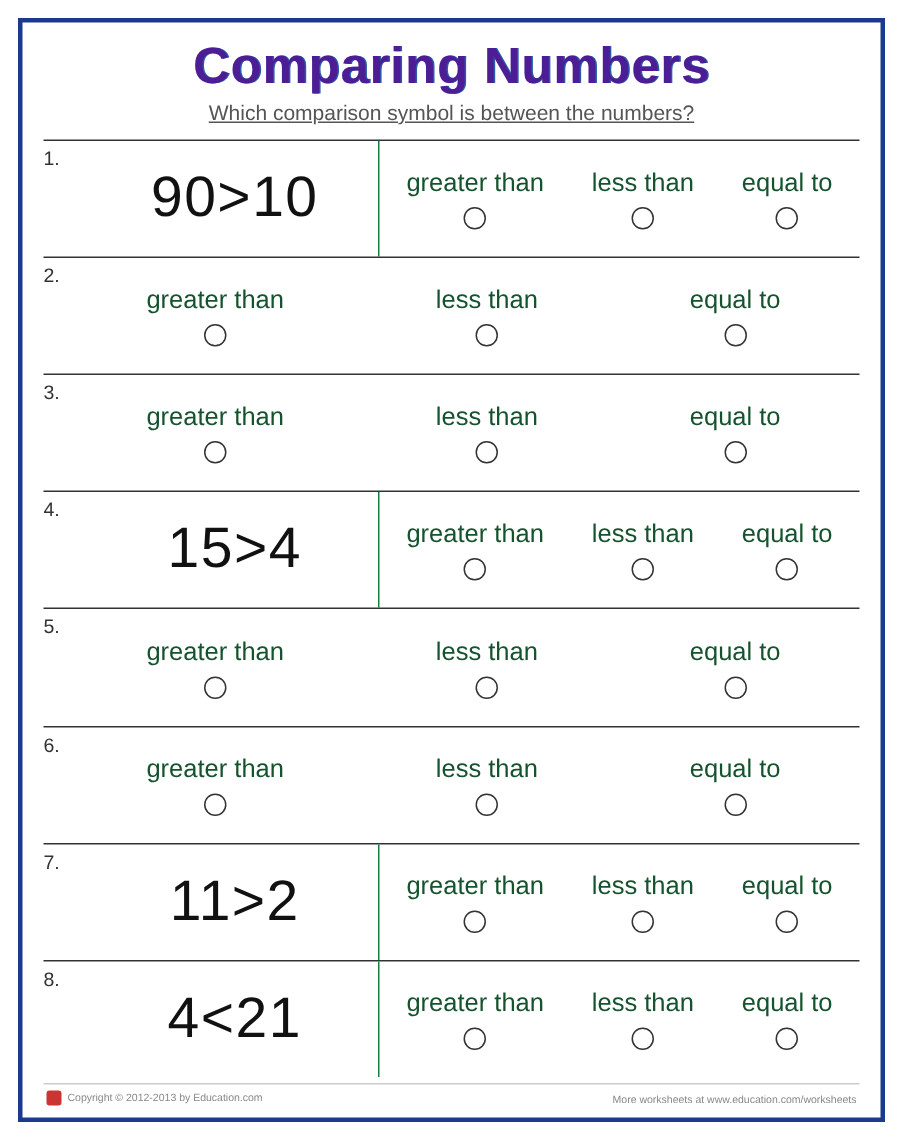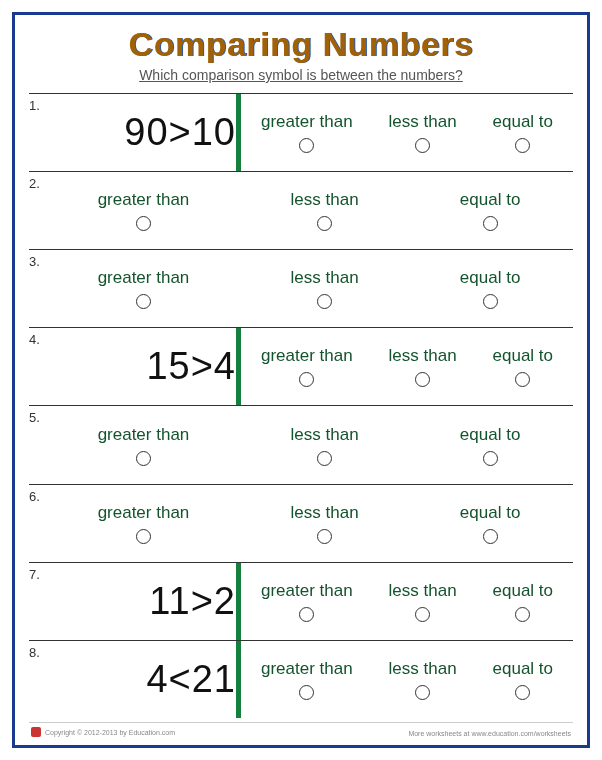--- a/index.html
+++ b/index.html
@@ -16,21 +16,21 @@
     border: 3px solid #1a3a8f;
     background: #fff;
     display: flex;
     flex-direction: column;
     padding: 10px 14px 8px 14px;
   }
   .title {
     text-align: center;
     font-size: 34px;
     font-weight: 900;
-    color: #a16207;
+    color: #4c1d95;
     letter-spacing: 0.5px;
     font-family: "Arial Rounded MT Bold", "Arial Black", Arial, sans-serif;
     text-shadow: 1px 0 0 #2a5aa8;
     margin-bottom: 2px;
   }
   .instructions {
     text-align: center;
     color: #555;
     font-size: 14px;
     line-height: 1.35;
@@ -54,23 +54,24 @@
     width: 16px;
     font-size: 13px;
     color: #333;
     padding: 4px 0 0 0;
     font-family: "Comic Sans MS", Arial, sans-serif;
   }
   .expr-cell {
     width: 196px;
     display: flex;
     align-items: center;
-    justify-content: flex-end;
+    justify-content: center;
     padding-left: 4px;
-    border-right: 5px solid #15803d;
+    border-right: 1px solid #15803d;
+    margin-left: 12px;
   }
   .expr {
     font-size: 38px;
     font-family: "Arial Rounded MT Bold", "Futura", Arial, sans-serif;
     color: #111;
     letter-spacing: 1px;
     white-space: nowrap;
   }
   .options {
     flex: 1;

